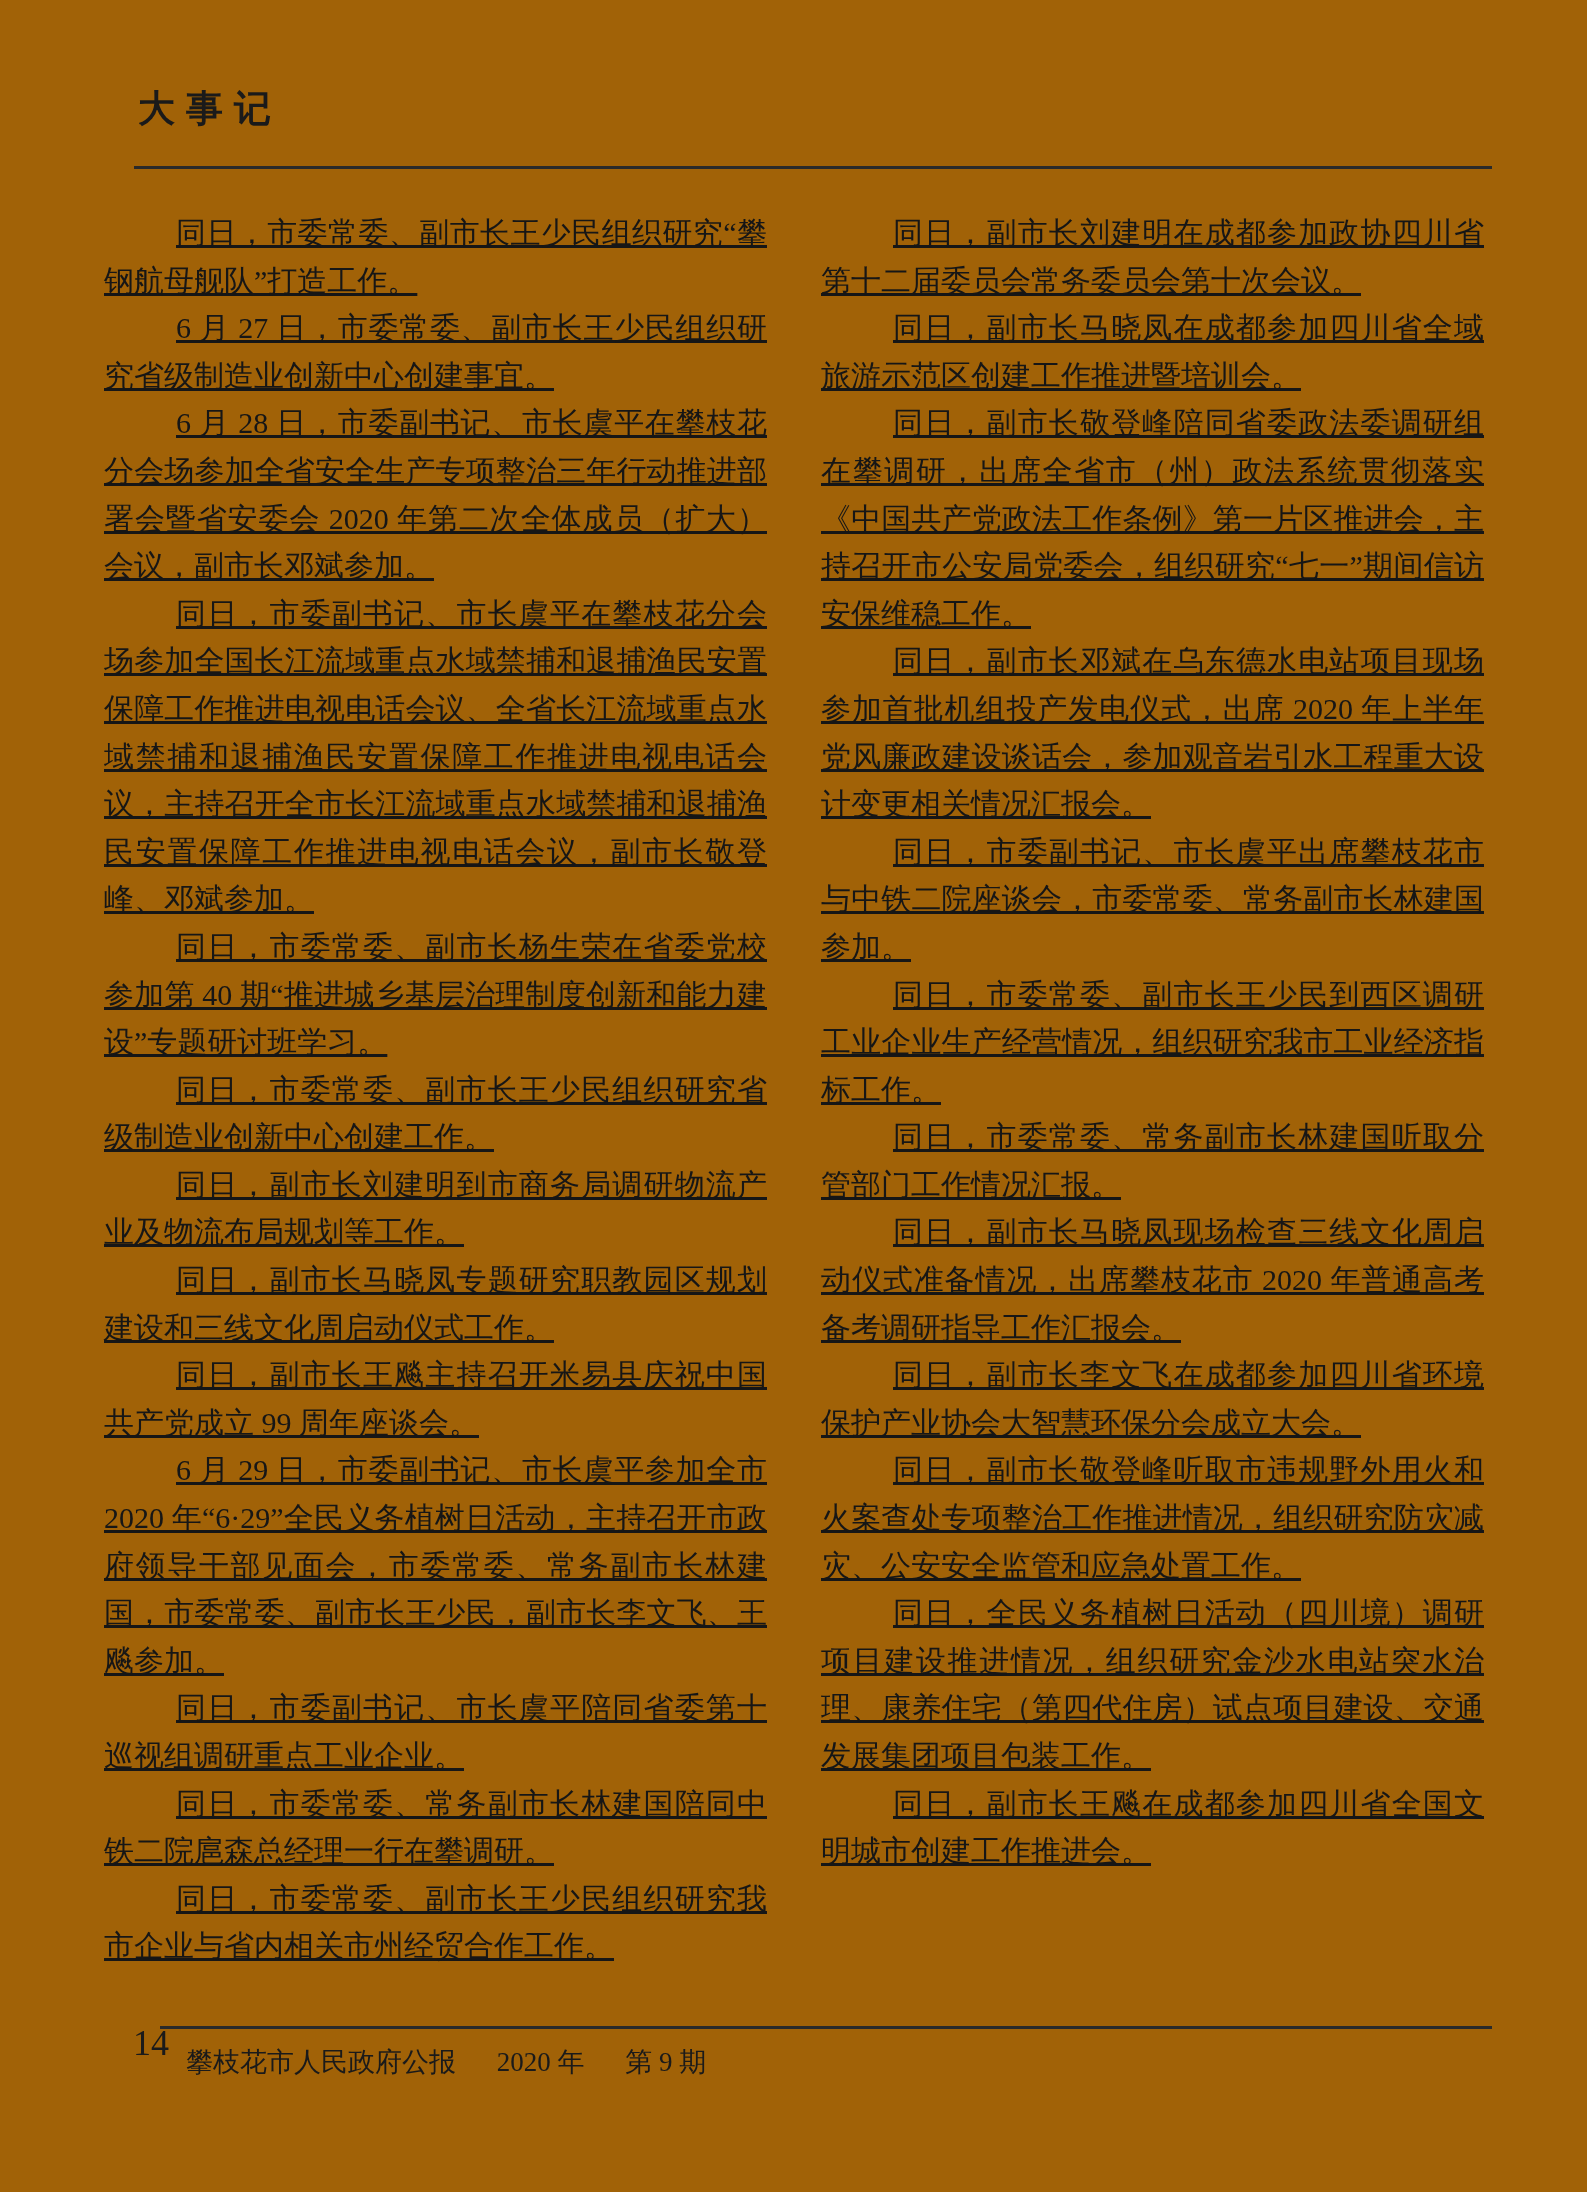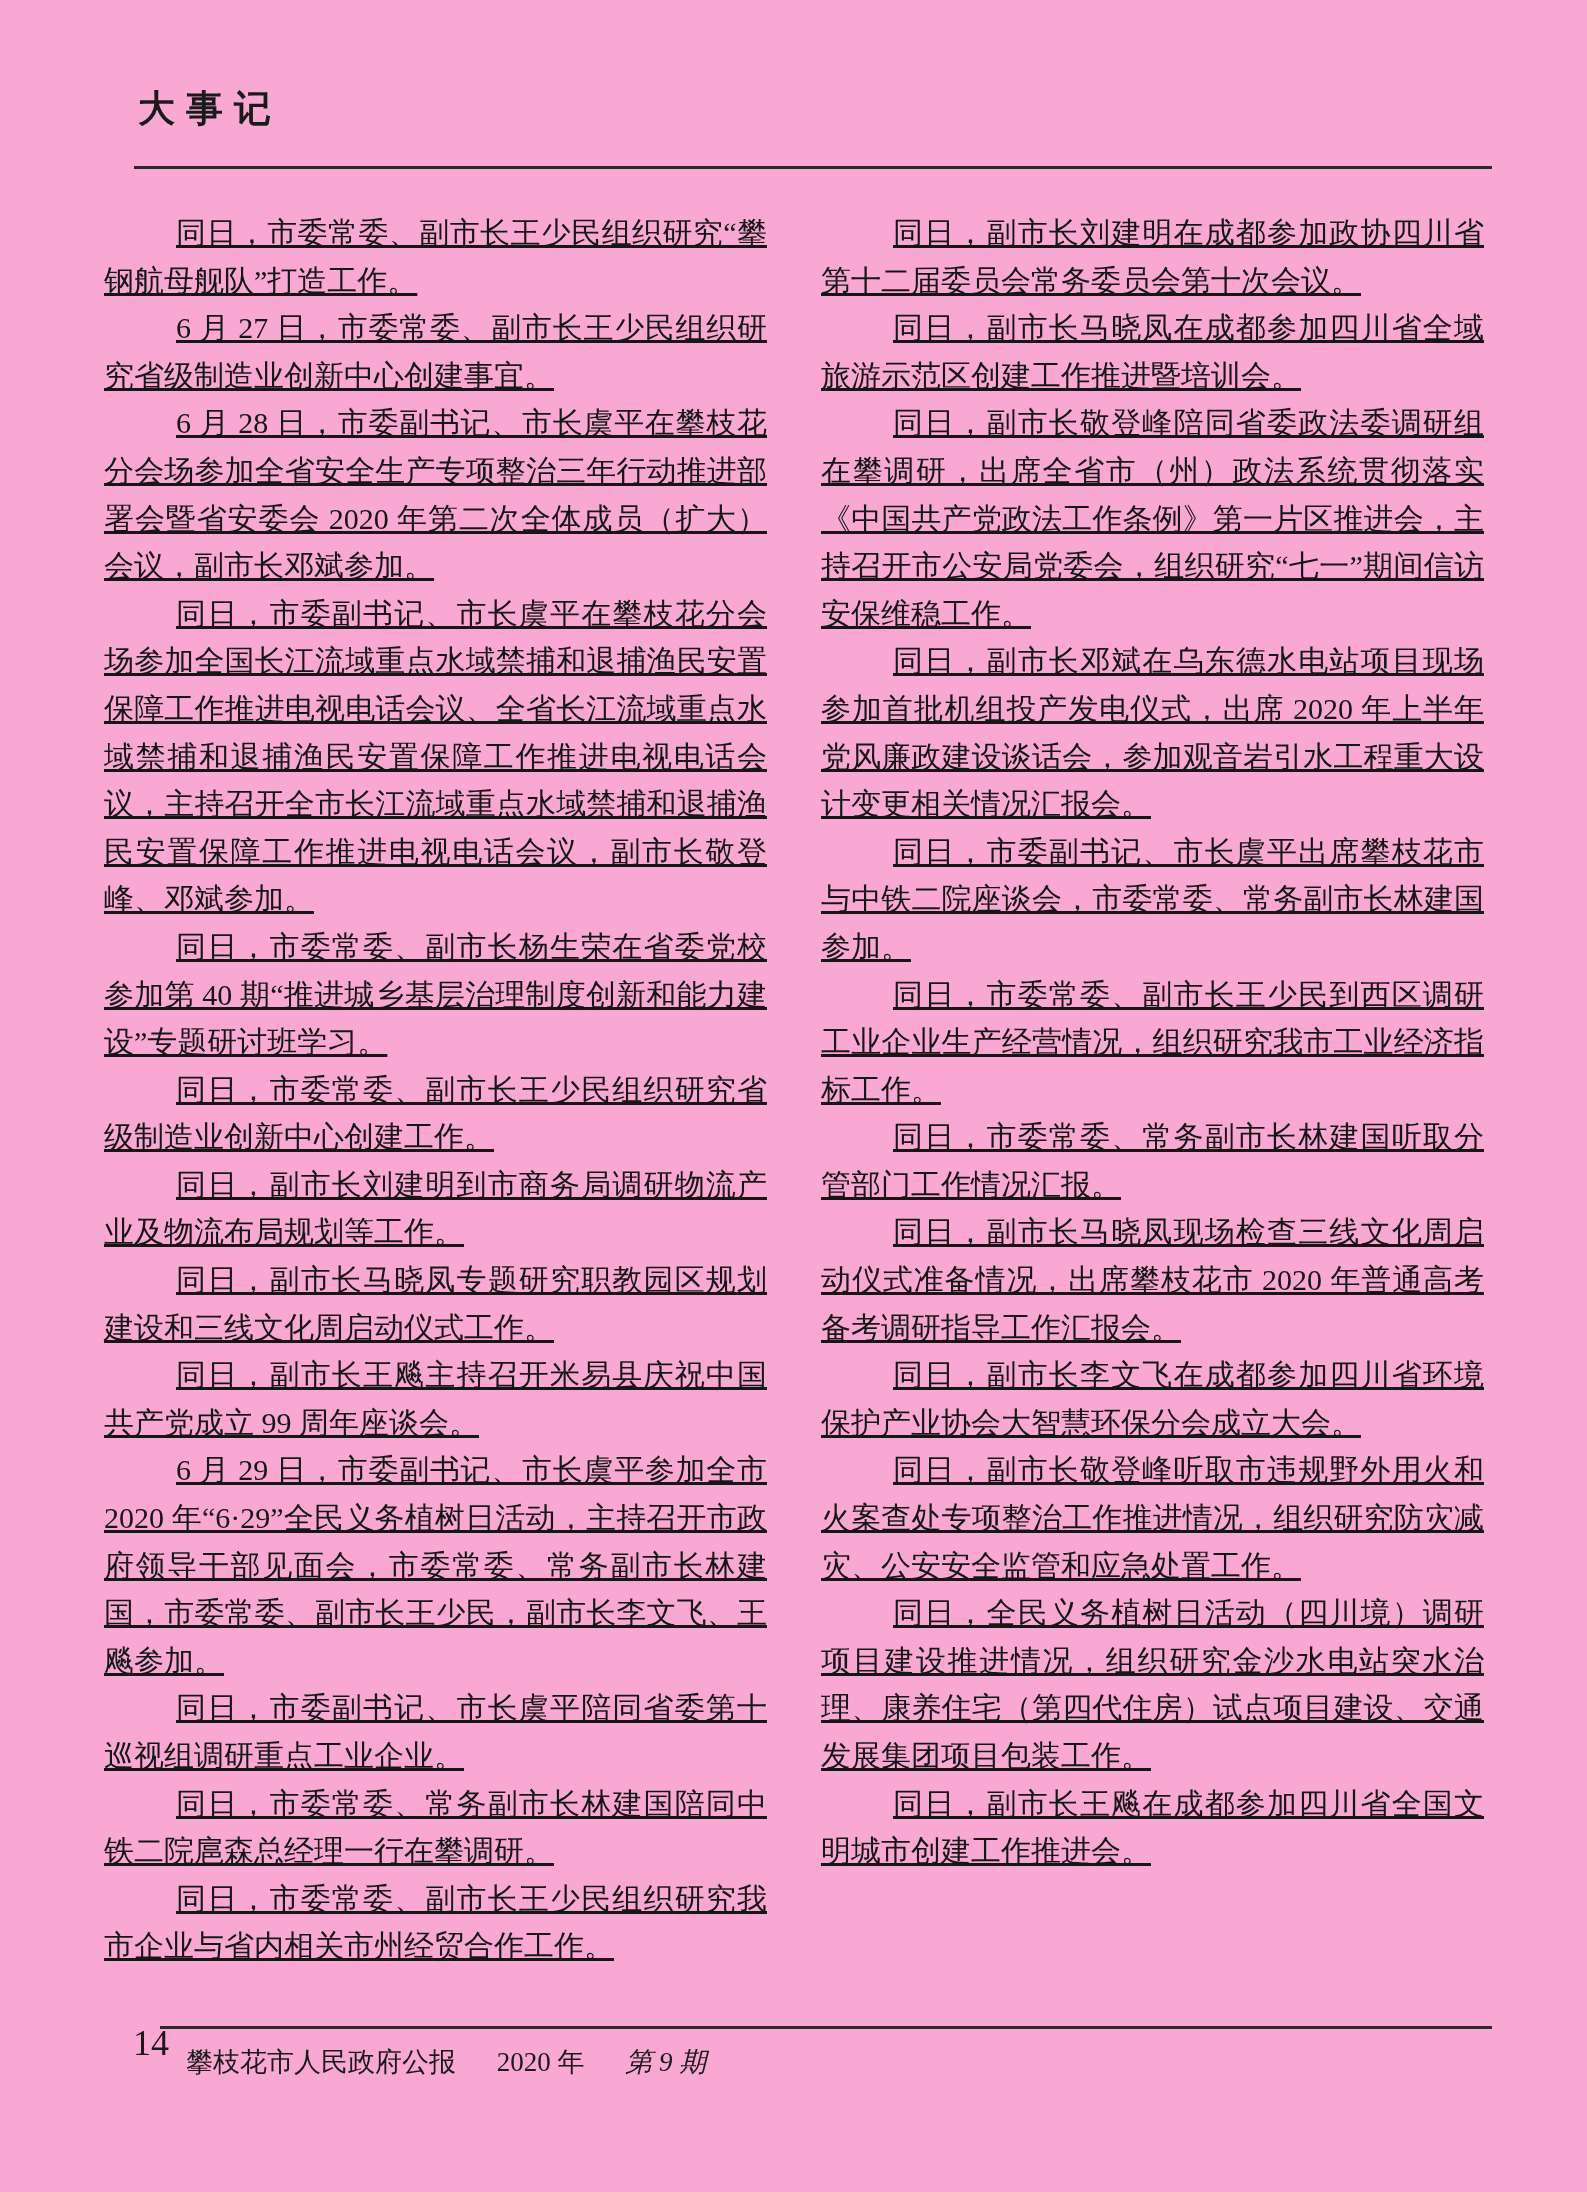--- a/index.html
+++ b/index.html
@@ -4,21 +4,21 @@
 <style>
   html, body {
     margin: 0;
     padding: 0;
     background: #ffffff;
   }
   .page {
     position: relative;
     width: 1587px;
     height: 2192px;
-    background: #f9a8d4;
+    background: #a16207;
     color: #141414;
     font-family: "Liberation Serif", "DejaVu Serif", serif;
     overflow: hidden;
   }
   .header-title {
     position: absolute;
     left: 138px;
     top: 84px;
     font-family: "Liberation Sans", "DejaVu Sans", sans-serif;
     font-weight: bold;
@@ -70,21 +70,21 @@
   }
   .footer-line {
     position: absolute;
     left: 186px;
     top: 2044px;
     font-size: 27px;
     color: #1a1a1a;
     white-space: nowrap;
   }
   .footer-line .seg { margin-right: 34px; }
-  .footer-line .seg:last-child { margin-right: 0; font-style: italic; }
+  .footer-line .seg:last-child { margin-right: 0; }
 </style>
 </head>
 <body>
 
 <div class="page">
 
   <div class="header-title">大事记</div>
 
   <div class="header-rule"></div>
 

